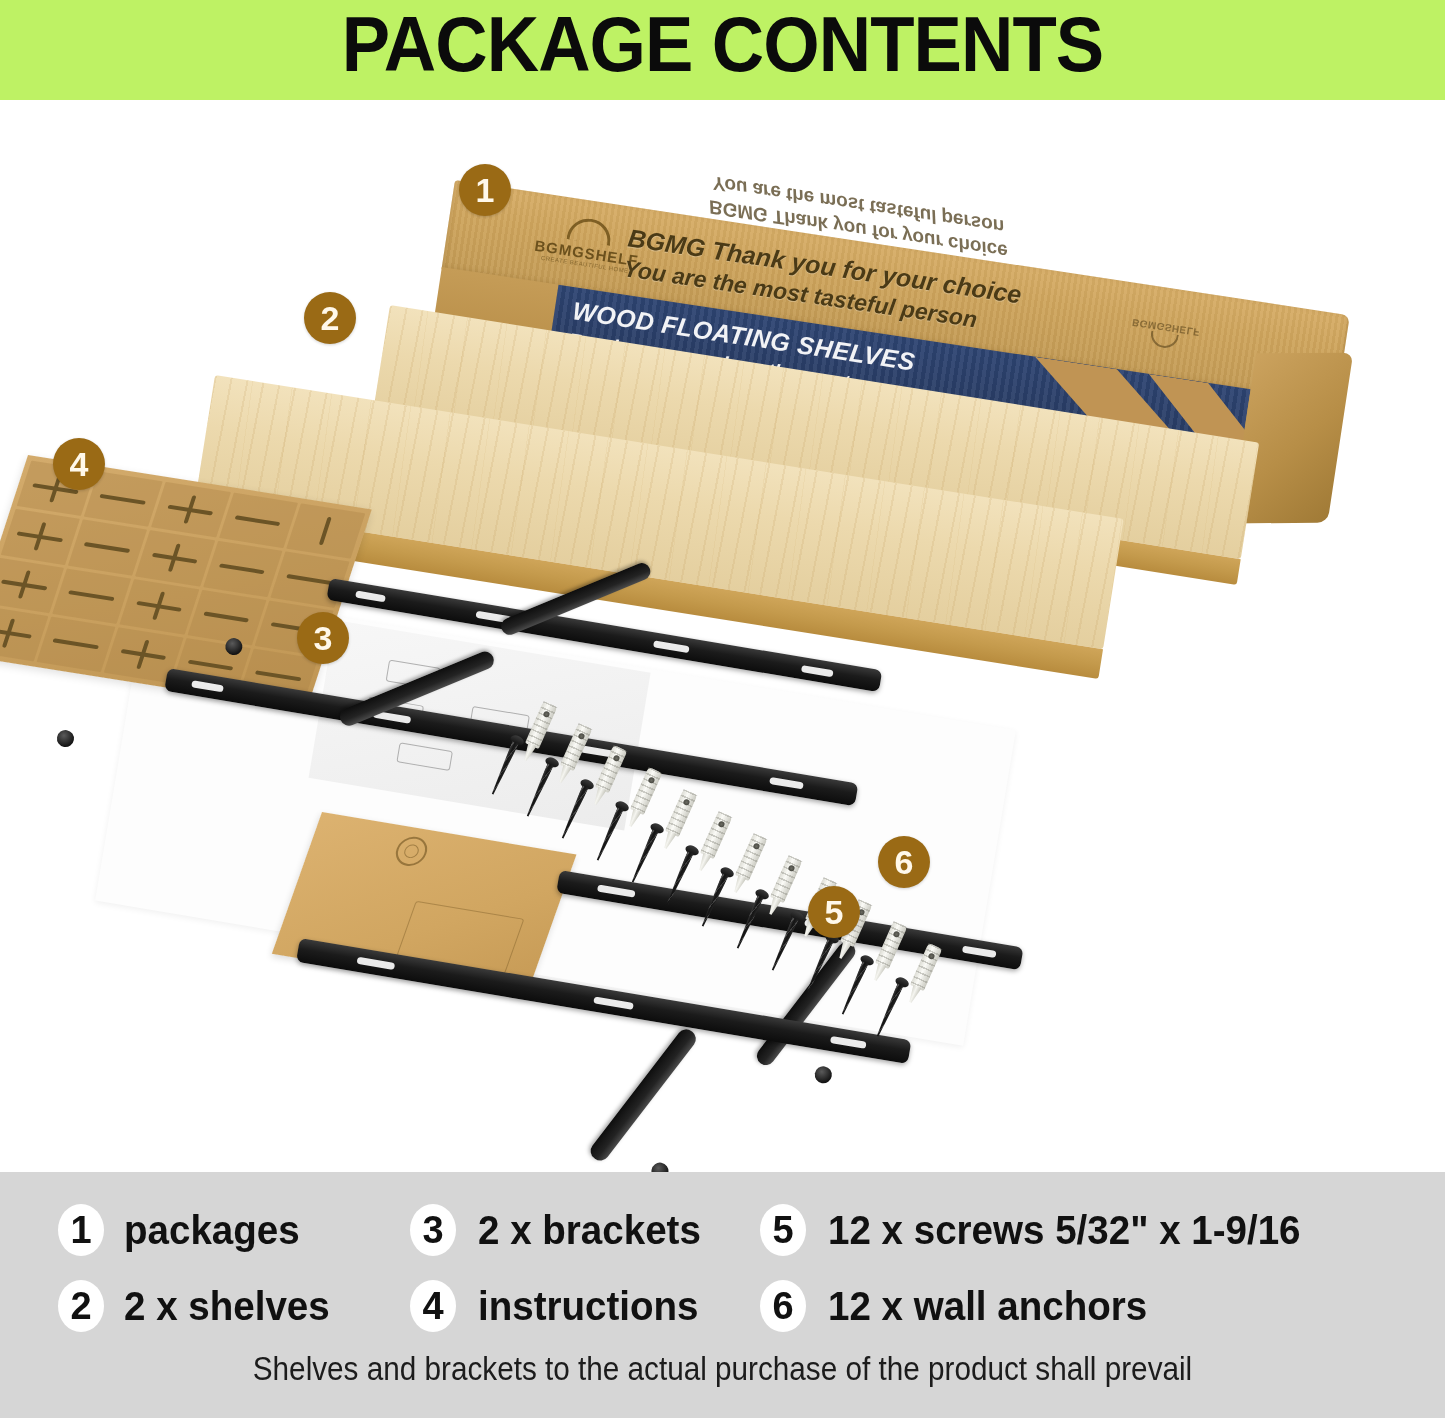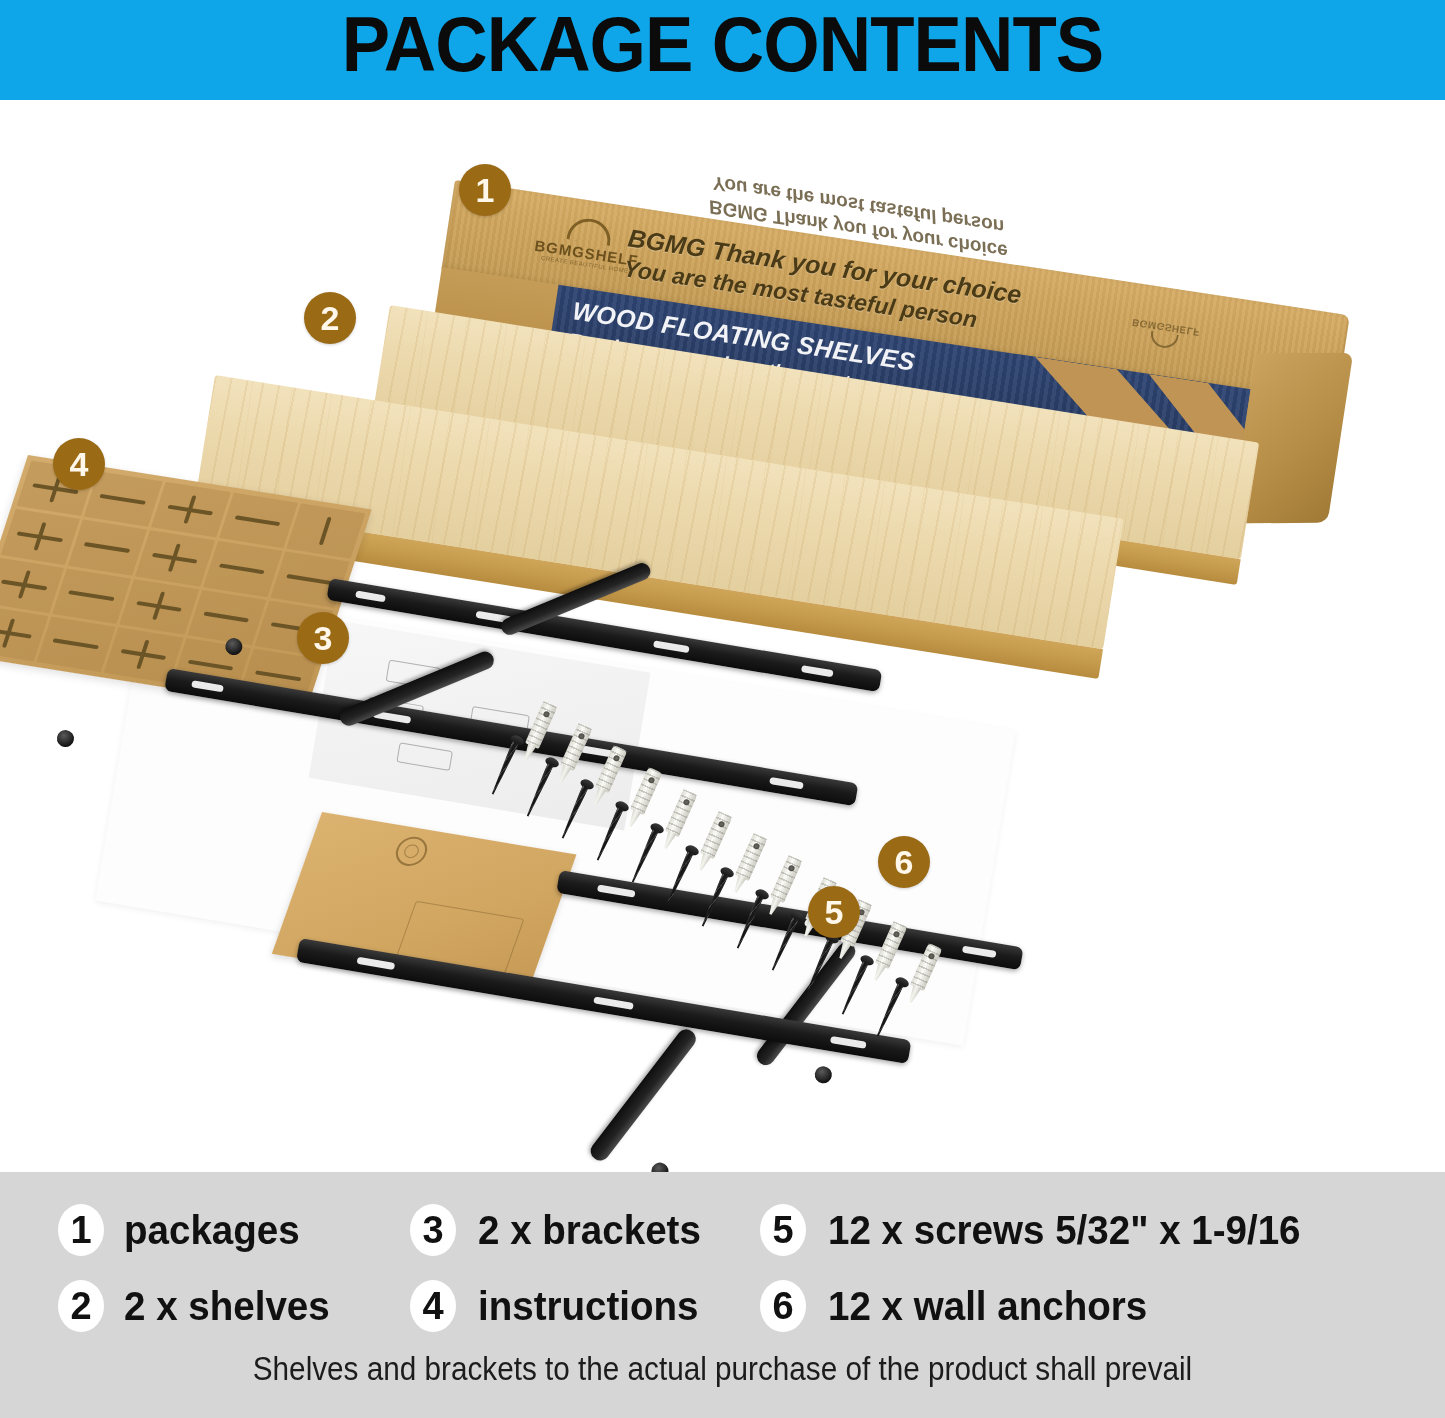--- a/index.html
+++ b/index.html
@@ -2,21 +2,21 @@
 <html><head>
 <meta charset="utf-8">
 <style>
   * { box-sizing: border-box; margin: 0; padding: 0; }
   html, body {
     width: 1445px; height: 1418px;
     background: #ffffff;
     font-family: "Liberation Sans", sans-serif;
     overflow: hidden;
   }
-  .page { position: relative; width: 1445px; height: 1418px; background: #0ea5e9; }
+  .page { position: relative; width: 1445px; height: 1418px; background: #bef264; }
 
   
   .title {
     position: absolute; top: 2px; left: 0; width: 1445px;
     text-align: center;
     font-size: 78px; font-weight: bold;
     letter-spacing: -1px;
     transform: scaleX(0.93);
     color: #0b0b0b;
     line-height: 84px;

